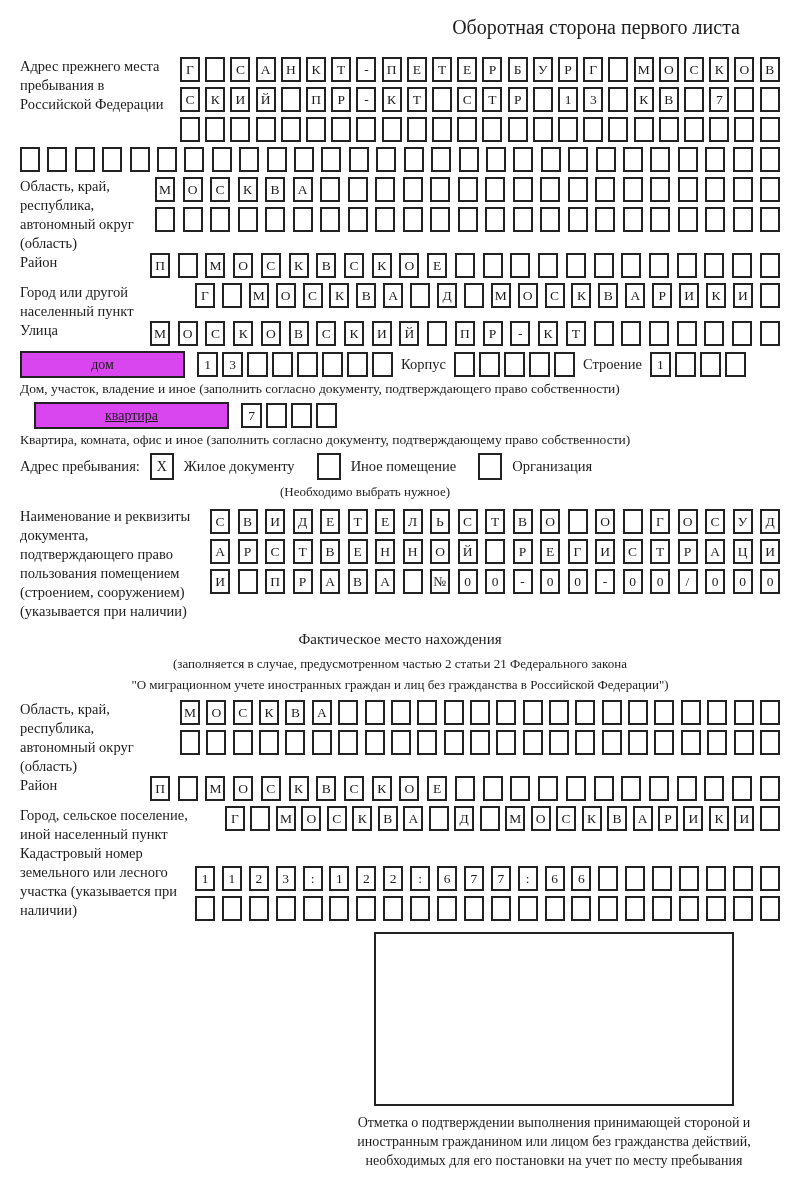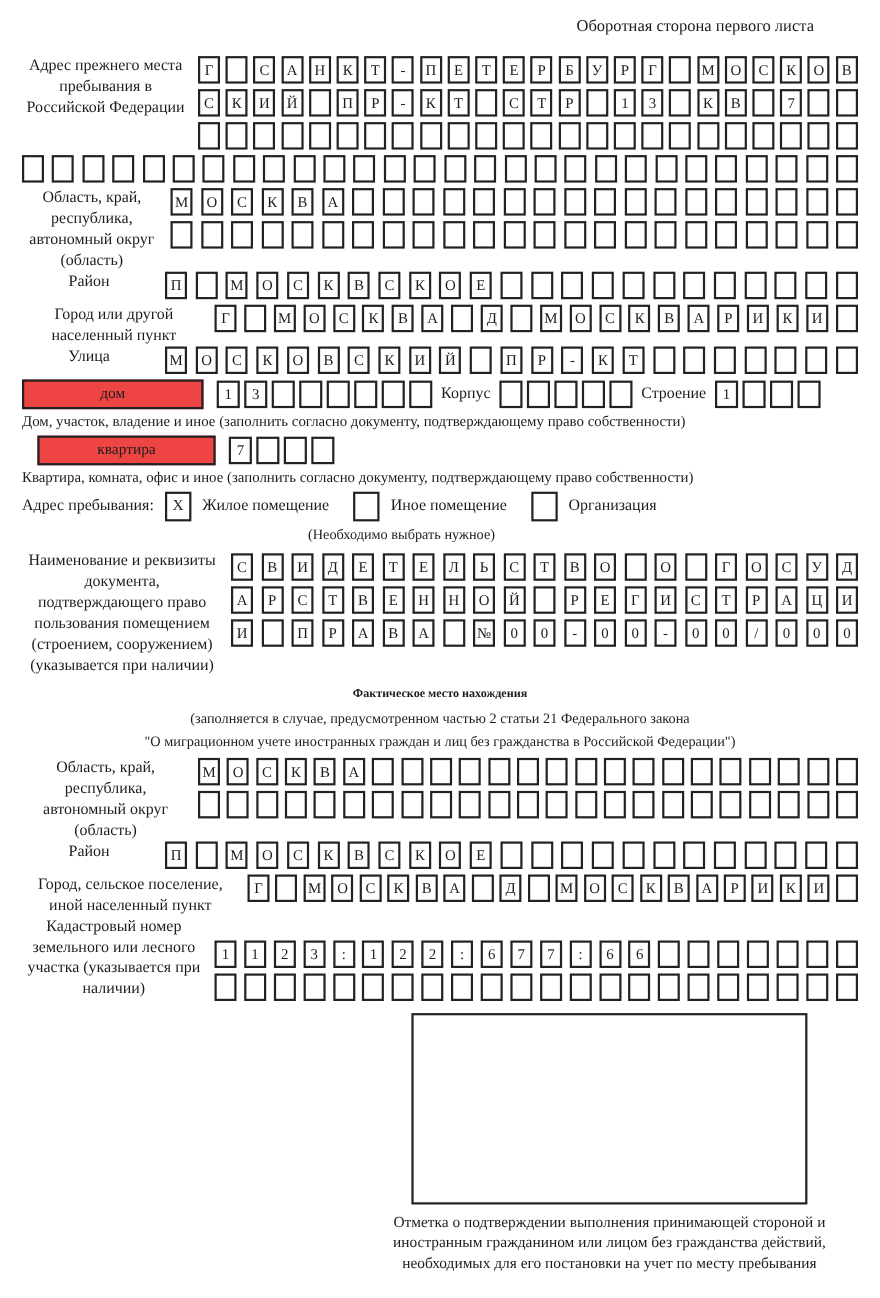--- a/index.html
+++ b/index.html
@@ -2,44 +2,44 @@
 <html><head>
 <meta charset="utf-8">
 <style>
   html,body{margin:0;padding:0;background:#fff;}
   .page{
     width:800px;height:1180px;box-sizing:border-box;
     padding:16px 20px 10px 20px;background:#fff;color:#1c1c1c;
     font-family:"Liberation Serif","DejaVu Serif",serif;
     overflow:hidden;position:relative;
   }
-  .hdr-note{text-align:right;font-size:15px;padding-right:40px;margin-bottom:18px;}
-  .frow{display:flex;align-items:flex-start;margin-bottom:0;text-align:center;}
+  .hdr-note{text-align:right;font-size:20px;padding-right:40px;margin-bottom:18px;}
+  .frow{display:flex;align-items:flex-start;margin-bottom:0;}
   .flabel{font-size:14.5px;line-height:19px;padding-right:8px;box-sizing:border-box;}
   .w160{flex:0 0 160px;}
   .w135{flex:0 0 135px;}
   .w130{flex:0 0 130px;}
   .w175{flex:0 0 175px;}
   .w190{flex:0 0 190px;}
   .w205{flex:0 0 205px;}
   .fcells{flex:1;min-width:0;}
   .cells-row{display:flex;justify-content:space-between;margin-bottom:5px;}
   .cell{
     flex:0 0 20px;width:20px;height:25px;box-sizing:border-box;
     border:2px solid #222;display:flex;align-items:center;justify-content:center;
     font-size:13.5px;line-height:1;background:#fff;
   }
   .cells-inline{display:flex;gap:4px;}
   .cells-inline .cell{flex:0 0 21px;width:21px;}
   .caption{text-align:center;font-size:13px;line-height:16px;margin:0 0 4px 0;}
   .caption-left{font-size:13.5px;line-height:17px;margin:1px 0 5px 0;}
   .sec-title{text-align:center;font-weight:bold;font-size:15.5px;margin:6px 0 9px 0;}
-  .sub-title{text-align:center;font-weight:bold;font-size:11px;margin:10px 0 6px 0;}
+  .sub-title{text-align:center;font-weight:normal;font-size:15px;margin:10px 0 6px 0;}
   .note-center{text-align:center;font-size:13px;line-height:19px;margin-bottom:6px;}
-  .wide-box{border:2px solid #222;height:27px;box-sizing:border-box;display:flex;align-items:center;justify-content:center;font-size:14px;background:#ef4444;}
+  .wide-box{border:2px solid #222;height:27px;box-sizing:border-box;display:flex;align-items:center;justify-content:center;font-size:14px;background:#d946ef;}
   .house-row{display:flex;align-items:center;margin-bottom:2px;}
   .inline-lbl{font-size:14.5px;margin:0 8px;white-space:nowrap;}
   .stay-row{display:flex;align-items:center;font-size:14.5px;margin:4px 0 2px 0;}
   .chk{flex:0 0 24px;width:24px;height:27px;box-sizing:border-box;border:2px solid #222;display:flex;align-items:center;justify-content:center;font-size:14px;margin:0 10px;}
   .stamp-wrap{width:404px;margin-left:auto;margin-right:24px;margin-top:6px;}
   .stamp-box{width:360px;height:174px;border:2px solid #222;box-sizing:border-box;margin:0 auto 7px auto;background:#fff;}
   .stamp-caption{text-align:center;font-size:14px;line-height:19px;}
   .mb2{margin-bottom:2px;}
 </style>
 </head>
@@ -333,37 +333,37 @@
         <span class="cell"></span>
       </div>
     <div class="inline-lbl">Строение</div>
     <div class="cells-inline">
         <span class="cell">1</span>
         <span class="cell"></span>
         <span class="cell"></span>
         <span class="cell"></span>
       </div>
   </div>
-  <div class="caption-left">Дом, участок, владение и иное (заполнить согласно документу, подтверждающему право собственности)</div>
+  <div class="caption-left">Дом, участок, владение и иное (заполнить согласно документу, подтверждающего право собственности)</div>
 
   <div class="house-row" style="margin-left:14px;">
-    <div class="wide-box" style="width:162px;">квартира</div>
+    <div class="wide-box" style="width:195px;text-decoration:underline;">квартира</div>
     <div class="cells-inline" style="margin-left:12px;">
         <span class="cell">7</span>
         <span class="cell"></span>
         <span class="cell"></span>
         <span class="cell"></span>
       </div>
   </div>
   <div class="caption-left">Квартира, комната, офис и иное (заполнить согласно документу, подтверждающему право собственности)</div>
 
   <div class="stay-row">
     <span>Адрес пребывания:</span>
     <span class="chk">X</span>
-    <span>Жилое помещение</span>
+    <span>Жилое документу</span>
     <span class="chk" style="margin-left:22px;"></span>
     <span>Иное помещение</span>
     <span class="chk" style="margin-left:22px;"></span>
     <span>Организация</span>
   </div>
   <div class="note-center" style="width:690px;">(Необходимо выбрать нужное)</div>
 
   <div class="frow">
     <div class="flabel w190">Наименование и реквизиты документа, подтверждающего право пользования помещением (строением, сооружением) (указывается при наличии)</div>
     <div class="fcells" style="padding-top:2px;">

